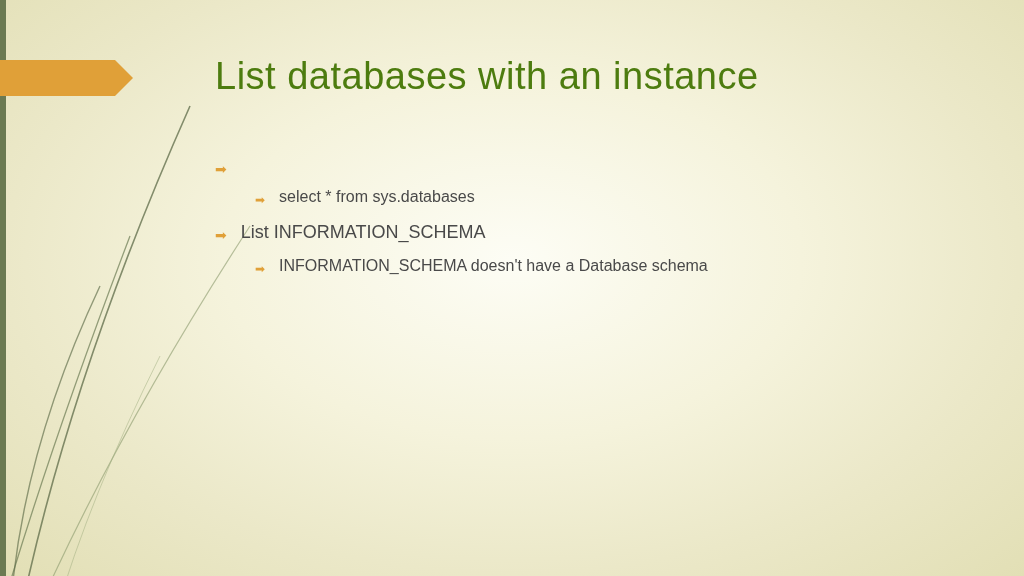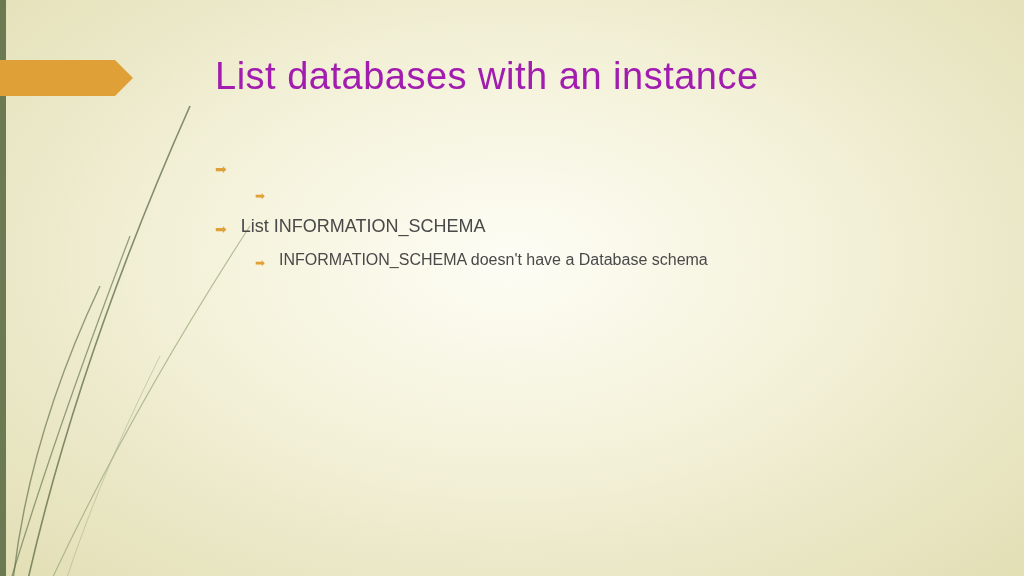--- a/index.html
+++ b/index.html
@@ -41,21 +41,21 @@
       width: 380px;
       height: 620px;
       pointer-events: none;
     }
     .title {
       position: absolute;
       left: 215px;
       top: 55px;
       font-size: 38px;
       font-weight: 300;
-      color: #a21caf;
+      color: #4d7c0f;
       letter-spacing: 0.5px;
     }
     .content {
       position: absolute;
       left: 215px;
       top: 160px;
       color: #494949;
     }
     .bullet-l1 {
       display: flex;
@@ -98,20 +98,21 @@
 </svg>
 
 <div class="title">List databases with an instance</div>
 
 <div class="content">
   <div class="bullet-l1">
     <span class="bullet-icon">➡</span>
   </div>
   <div class="bullet-l2">
     <span class="bullet-icon">➡</span>
+    <span>select * from sys.databases</span>
   </div>
   <div class="bullet-l1">
     <span class="bullet-icon">➡</span>
     <span>List INFORMATION_SCHEMA</span>
   </div>
   <div class="bullet-l2">
     <span class="bullet-icon">➡</span>
     <span>INFORMATION_SCHEMA doesn't have a Database schema</span>
   </div>
 </div>

